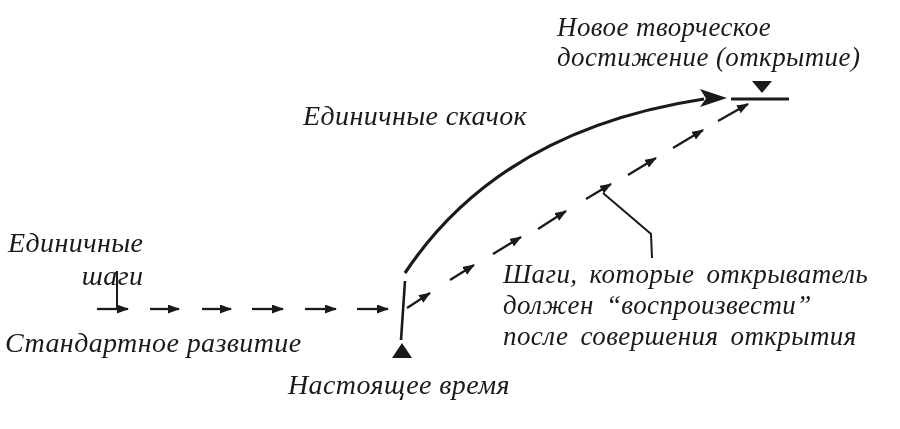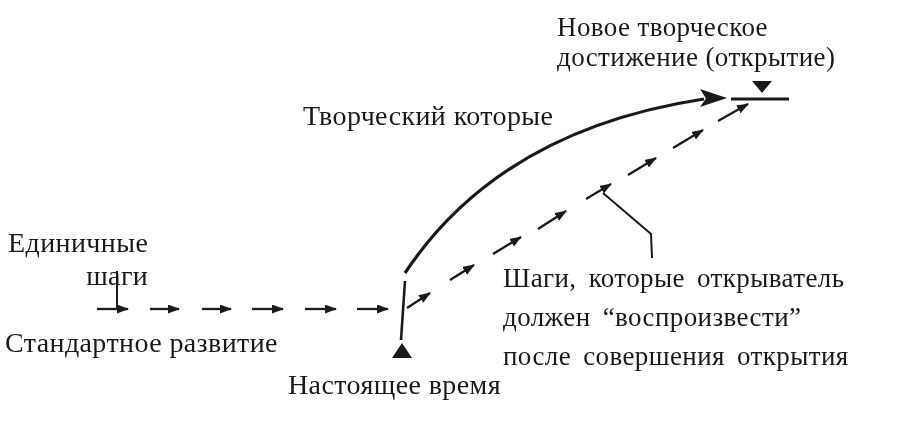--- a/index.html
+++ b/index.html
@@ -12,27 +12,28 @@
     font-family:"Liberation Serif", serif;
     color:var(--ink);
     overflow:hidden;
   }
   .stage svg { position:absolute; left:0; top:0; }
   .label {
     position:absolute;
     white-space:pre-line;
     letter-spacing:0.4px;
     color:var(--ink);
+    font-style:italic;
   }
   .lbl-new-achievement { left:557px; top:12px;  font-size:27px; line-height:30px; }
   .lbl-creative-leap   { left:303px; top:100px; font-size:28px; }
   .lbl-single-steps    { left:8px;   top:226px; font-size:28px; line-height:33px;text-align:right; }
   .lbl-standard-dev    { left:5px;   top:327px; font-size:28px; }
   .lbl-present-time    { left:288px; top:369px; font-size:28px;text-align:center; }
-  .lbl-steps-reproduce { left:503px; top:259px; font-size:27px; line-height:39px; word-spacing:5px; }
+  .lbl-steps-reproduce { left:503px; top:259px; font-size:27px; line-height:31px; word-spacing:5px; }
 </style>
 </head>
 <body>
 
 <div class="stage">
 
   <svg width="900" height="429" viewBox="0 0 900 429">
     <defs>
       <marker id="ah" markerUnits="userSpaceOnUse" markerWidth="14" markerHeight="12" refX="11" refY="4.5" orient="auto">
         <path d="M0,0 L12,4.5 L0,9 Z" fill="#1a1a1a"></path>
@@ -70,21 +71,21 @@
 
     <line x1="731" y1="99" x2="789" y2="99" stroke="#1a1a1a" stroke-width="3"></line>
     <polygon points="752,81 772,81 762,93" fill="#1a1a1a"></polygon>
 
     <polyline points="603,193 651,234 652,258" fill="none" stroke="#1a1a1a" stroke-width="2"></polyline>
   </svg>
 
   <div class="label lbl-new-achievement">Новое творческое
 достижение (открытие)</div>
 
-  <div class="label lbl-creative-leap">Творческий которые</div>
+  <div class="label lbl-creative-leap">Единичные скачок</div>
 
   <div class="label lbl-single-steps">Единичные
 шаги</div>
 
   <div class="label lbl-standard-dev">Стандартное развитие</div>
 
   <div class="label lbl-present-time">Настоящее время</div>
 
   <div class="label lbl-steps-reproduce">Шаги, которые открыватель
 должен “воспроизвести”

